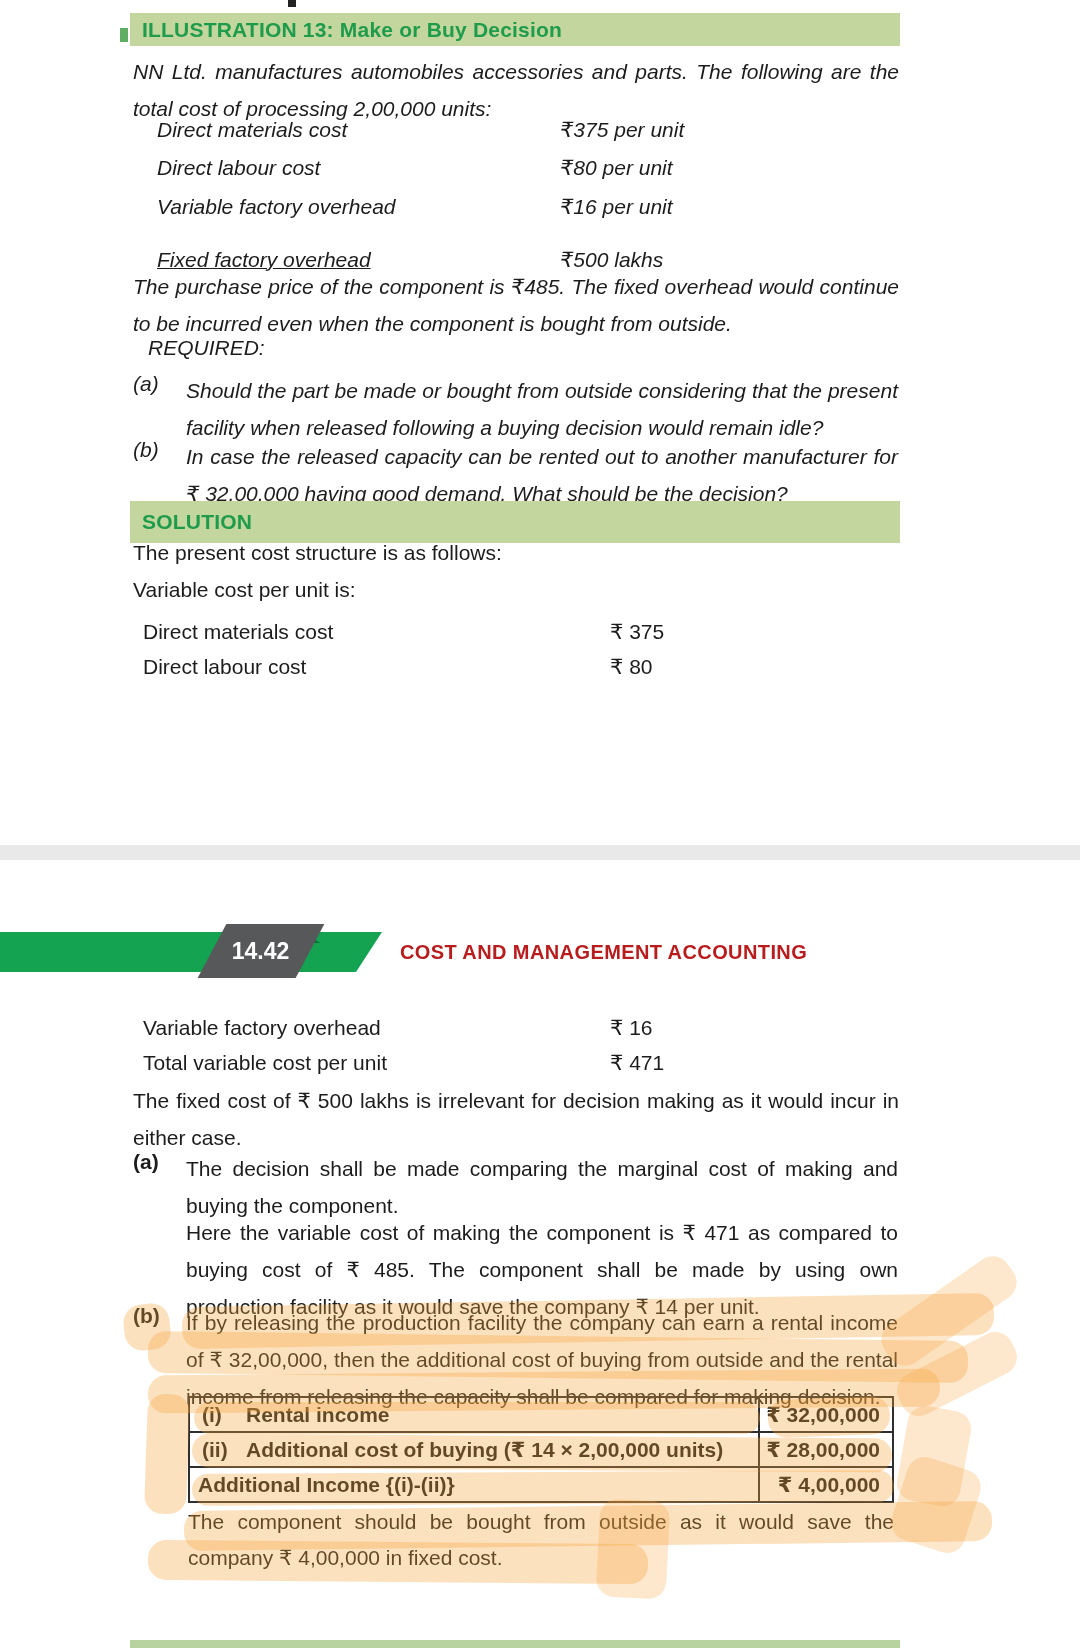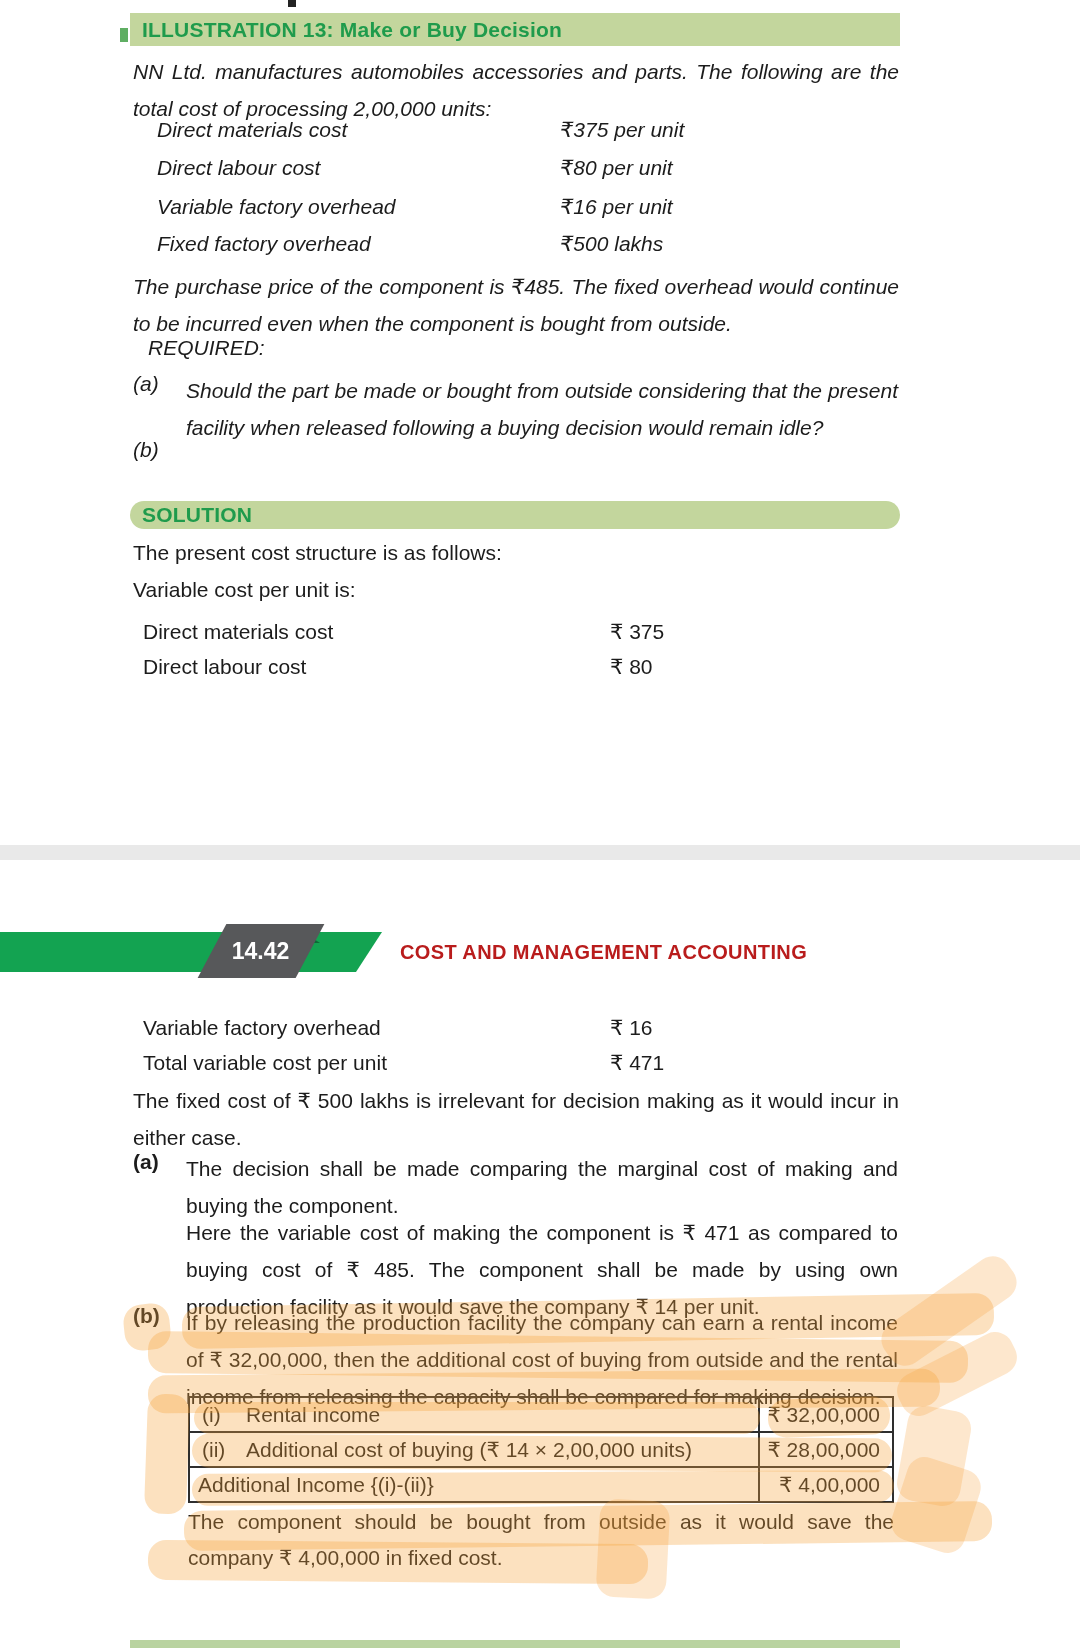--- a/index.html
+++ b/index.html
@@ -28,21 +28,21 @@
   .frag { position:absolute; left:288px; top:0; width:8px; height:7px; background:#232323; }
   .frag2 { position:absolute; left:120px; top:28px; width:8px; height:14px; background:#5fae63; }
   .bar-illustration { top:13px; height:33px; }
   .intro { position:absolute; left:133px; top:53px; width:766px; }
   .cost-row { position:absolute; left:157px; width:740px; height:26px; }
   .cost-row .cv { position:absolute; left:403px; top:0; }
   .purchase { position:absolute; left:133px; top:268px; width:766px; }
   .required { position:absolute; left:148px; top:336px; font-size:21px; }
   .req-marker { position:absolute; left:133px; font-size:21px; font-style:italic; }
   .req-text { position:absolute; left:186px; width:712px; }
-  .bar-solution { top:501px; height:28px;border-radius:15px; }
+  .bar-solution { top:501px; height:42px; }
   .sol-line { position:absolute; left:133px; font-size:21px; }
   .sol-row { position:absolute; left:143px; width:720px; height:26px; font-size:21px; }
   .sol-row .sv { position:absolute; left:467px; top:0; }
   .footer {
     position:absolute; left:133px; top:782px;
     font-family:"Liberation Serif","DejaVu Serif",serif;
     font-weight:bold; font-size:20px; color:#111;
   }
 
   
@@ -70,21 +70,21 @@
   }
   .p2-row { position:absolute; left:143px; width:740px; height:26px; font-size:21px; }
   .p2-row .sv { position:absolute; left:467px; top:0; }
   .fixed-note { position:absolute; left:133px; top:222px; width:766px; }
   .pt-marker { position:absolute; left:133px; font-size:21px; font-weight:bold; }
   .pt-text { position:absolute; left:186px; width:712px; }
   .decision-table {
     position:absolute; left:188px; top:536px; width:706px;
     border-collapse:collapse; font-size:21px;
   }
-  .decision-table td { border:2px solid #2e2e2e; height:35px; padding:0; }
+  .decision-table td { border:2px solid #2e2e2e; height:35px; padding:0;font-weight:bold; }
   .decision-table .cell-l { width:572px; }
   .decision-table .mk { display:inline-block; padding-left:12px; width:56px; }
   .decision-table .lb { display:inline-block; }
   .decision-table .lb-flush { padding-left:8px; }
   .decision-table .cell-r { width:134px; text-align:right; padding-right:12px; }
   .conclusion { position:absolute; left:188px; top:644px; width:706px; font-size:21px; line-height:36px; text-align:justify; }
   .bottom-bar { position:absolute; left:130px; top:780px; width:770px; height:8px; background:#b9d3a0; }
 
   
   .hl-layer { position:absolute; left:0; top:0; width:1080px; height:788px; z-index:3; pointer-events:none; }
@@ -111,33 +111,34 @@
       <span class="cv row-value">₹375 per unit</span>
     </div>
     <div class="cost-row ital" style="top:156px;">
       <span class="row-label">Direct labour cost</span>
       <span class="cv row-value">₹80 per unit</span>
     </div>
     <div class="cost-row ital" style="top:195px;">
       <span class="row-label">Variable factory overhead</span>
       <span class="cv row-value">₹16 per unit</span>
     </div>
-    <div class="cost-row ital" style="top:232px;">
+    <div class="cost-row ital" style="top:248px;text-decoration:underline;">
       <span class="row-label">Fixed factory overhead</span>
       <span class="cv row-value">₹500 lakhs</span>
     </div>
 
     <p class="purchase para ital">The purchase price of the component is ₹485. The fixed overhead would continue to be incurred even when the component is bought from outside.</p>
 
     <div class="required ital">REQUIRED:</div>
 
     <span class="req-marker" style="top:372px;">(a)</span>
     <p class="req-text para ital" style="top:372px;">Should the part be made or bought from outside considering that the present facility when released following a buying decision would remain idle?</p>
 
     <span class="req-marker" style="top:438px;">(b)</span>
+    <p class="req-text para ital" style="top:438px;">In case the released capacity can be rented out to another manufacturer for ₹ 32,00,000 having good demand. What should be the decision?</p>
 
     <div class="green-bar bar-solution">
       <span class="bar-text">SOLUTION</span>
     </div>
 
     <div class="sol-line" style="top:541px;">The present cost structure is as follows:</div>
     <div class="sol-line" style="top:578px;">Variable cost per unit is:</div>
 
     <div class="sol-row" style="top:620px;">
       <span>Direct materials cost</span>

